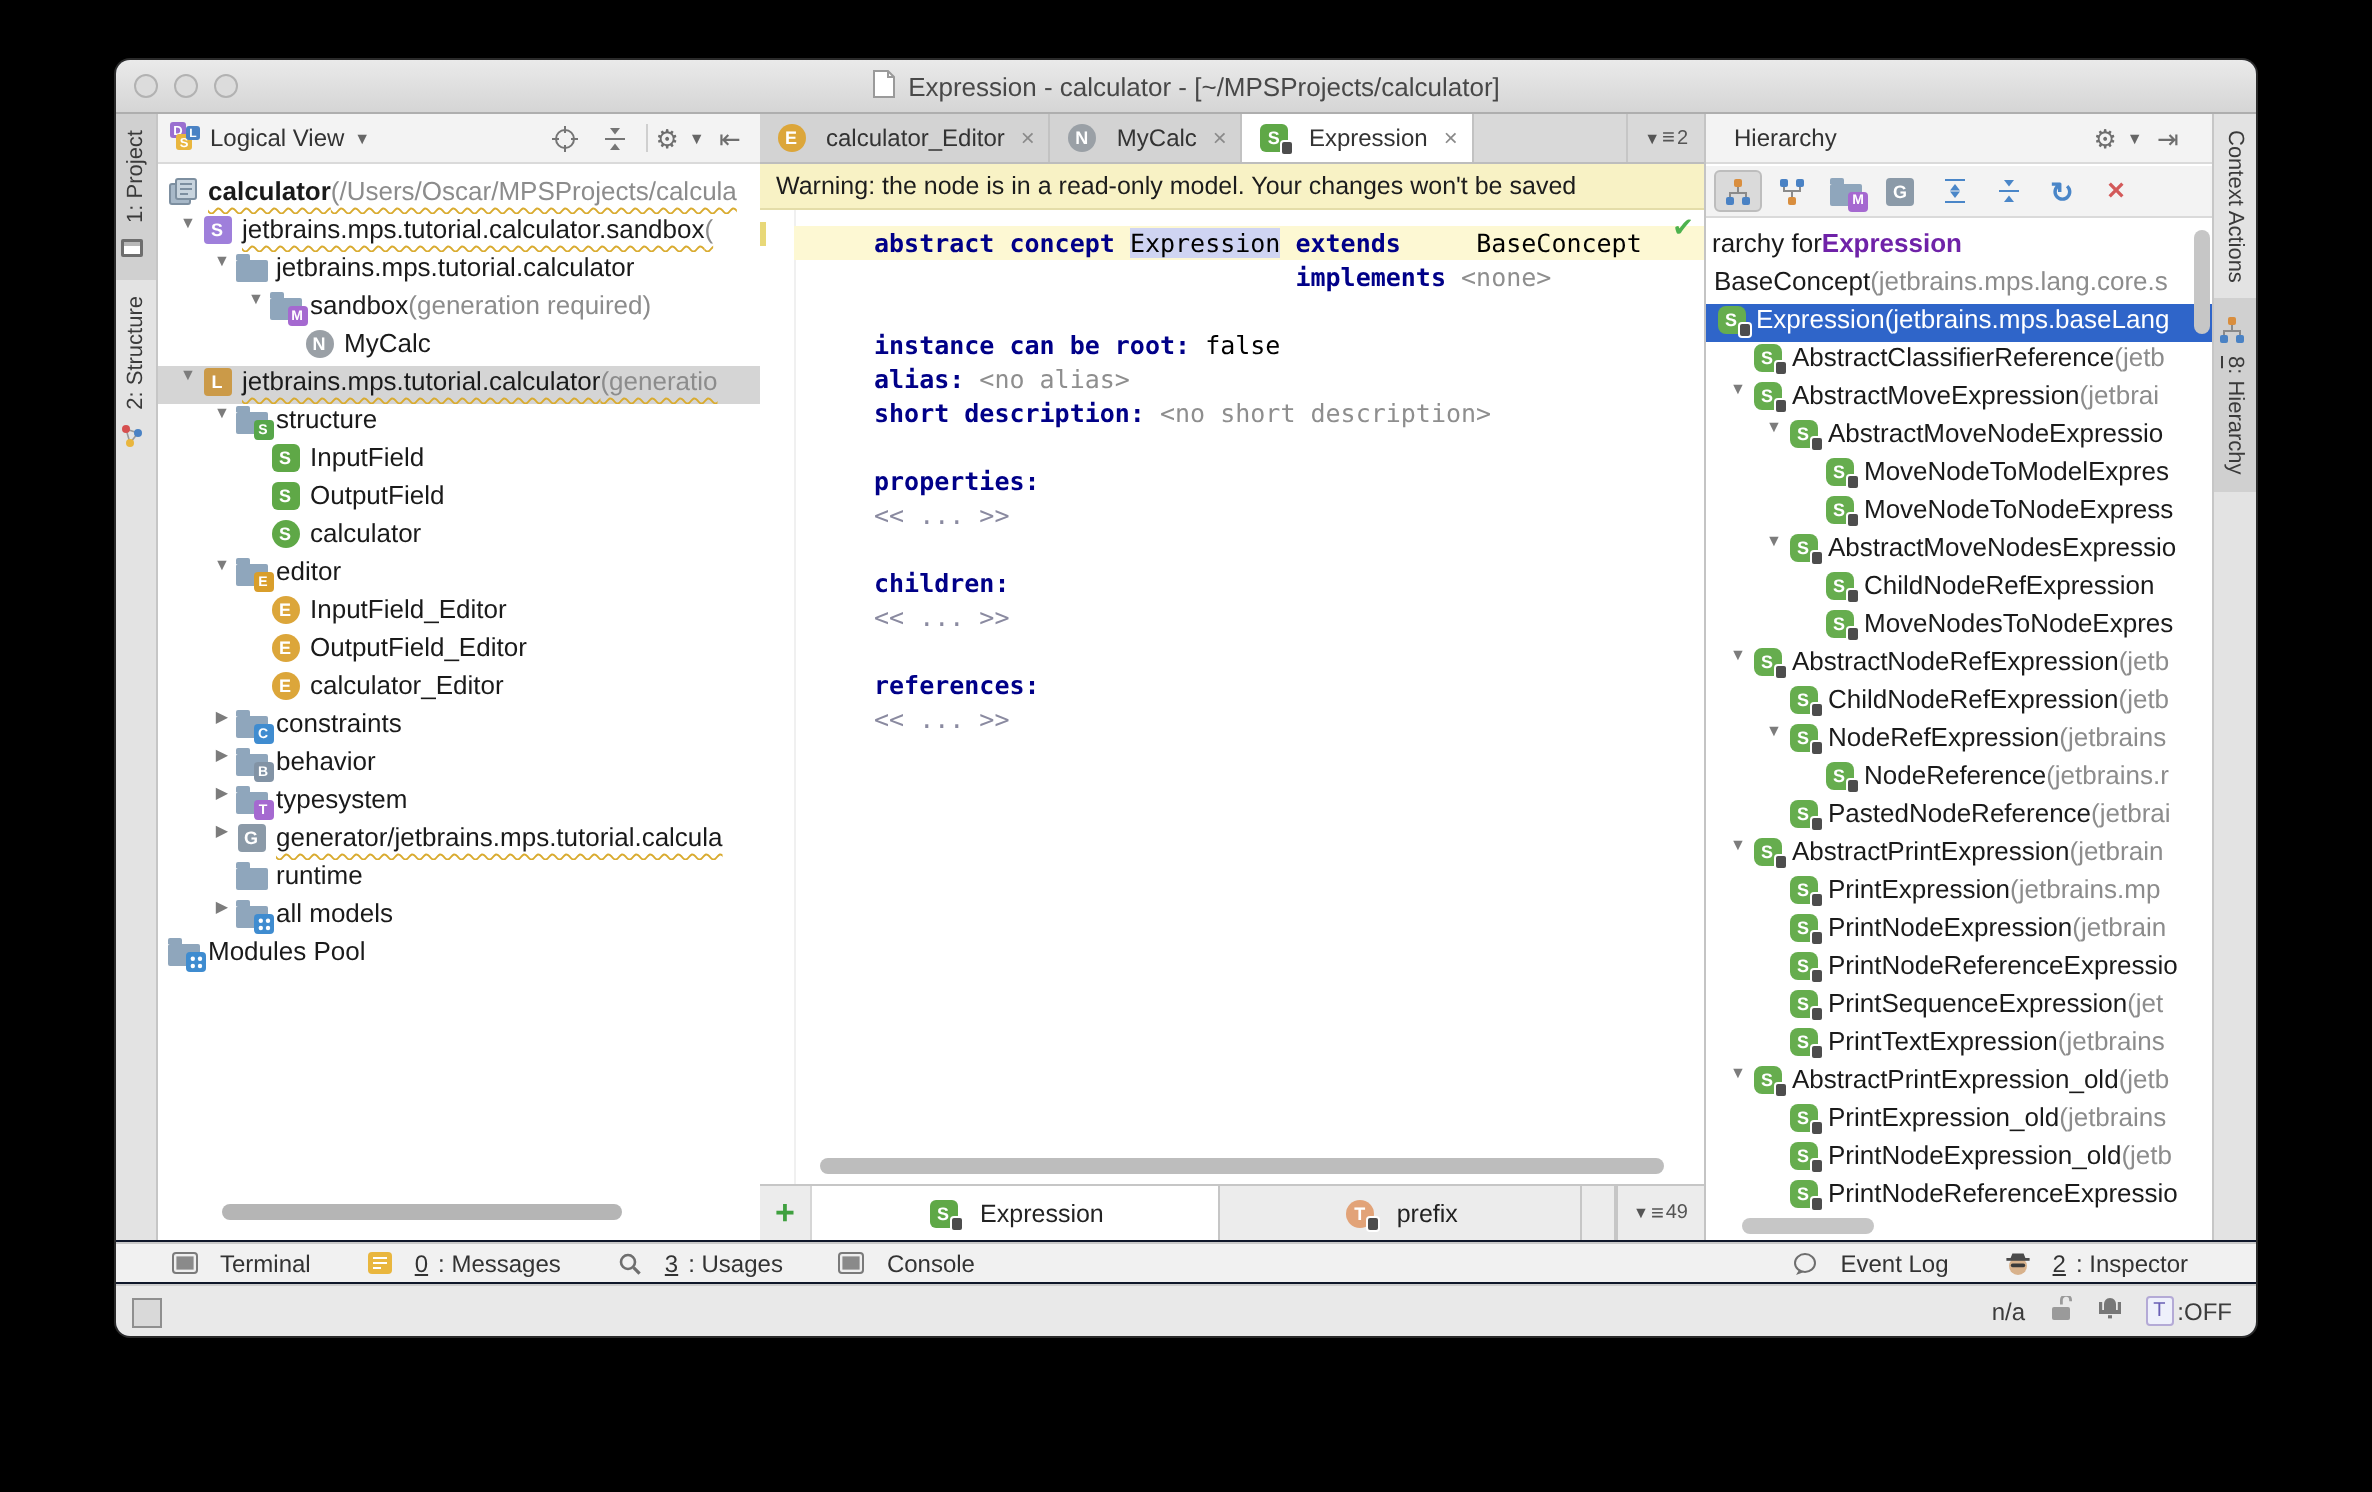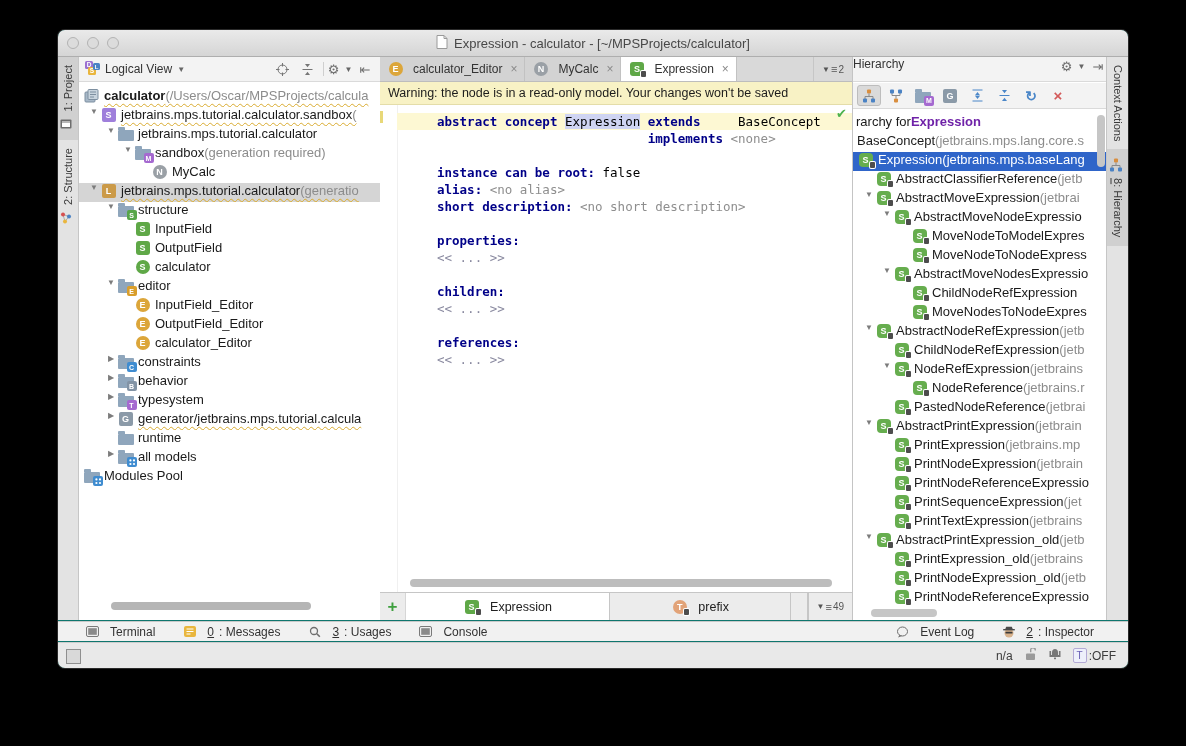--- a/index.html
+++ b/index.html
@@ -1,17 +1,17 @@
 <!DOCTYPE html>
 <html><head>
 <meta charset="utf-8">
 <style>
   html,body{margin:0;padding:0;}
   body{width:1186px;height:746px;background:#000;font-family:"Liberation Sans",sans-serif;position:relative;overflow:hidden;}
-  .window{position:absolute;left:58px;top:30px;width:1070px;height:638px;background:#0f766e;border-radius:7px;overflow:hidden;box-shadow:0 0 0 1px #2a2a2a;}
+  .window{position:absolute;left:58px;top:30px;width:1070px;height:638px;background:#0f172a;border-radius:7px;overflow:hidden;box-shadow:0 0 0 1px #2a2a2a;}
   
   .titlebar{position:absolute;top:0;left:0;right:0;height:26px;background:linear-gradient(#eaeaea,#d5d5d5);border-bottom:1px solid #aeaeae;display:flex;align-items:center;}
   .lights{position:absolute;left:9px;top:7px;display:flex;gap:8px;}
   .light{width:12px;height:12px;border-radius:50%;background:#dcdcdc;border:1px solid #b2b2b2;box-sizing:border-box;}
   .title{margin:0 auto;font-size:13px;color:#484848;display:flex;align-items:center;gap:6px;}
   
   .main{position:absolute;top:27px;left:0;width:1070px;height:563px;background:#ececec;}
   .strip{position:absolute;top:0;bottom:0;background:#e3e3e3;}
   .strip-l{left:0;width:20px;border-right:1px solid #c6c6c6;}
   .strip-r{right:0;width:21px;border-left:1px solid #c6c6c6;}
@@ -69,21 +69,21 @@
   .gr{color:#8e8e8e;}
   .gr2{color:#8a8aa0;}
   .check{position:absolute;top:1px;right:5px;font-size:13px;color:#4db24d;}
   .btabs{position:absolute;left:0;right:0;bottom:0;height:28px;background:#ececec;border-top:1px solid #c6c6c6;display:flex;align-items:stretch;box-sizing:border-box;}
   .plus{width:26px;display:flex;align-items:center;justify-content:center;color:#3fa03f;font-size:17px;font-weight:bold;border-right:1px solid #d6d6d6;}
   .btab{display:flex;align-items:center;justify-content:center;gap:6px;font-size:12.5px;color:#222;border-right:1px solid #c6c6c6;cursor:default;}
   .btab.act{background:#fff;}
   .bstub{width:16px;border-right:1px solid #c6c6c6;}
   
   .hier{position:absolute;left:794px;top:0;bottom:0;width:254px;background:#fff;border-left:1px solid #c4c4c4;}
-  .hhead{position:absolute;top:0;left:0;right:0;height:25px;background:#f3f3f3;border-bottom:1px solid #dadada;display:flex;align-items:flex-start;padding:0 0;font-size:12px;color:#333;box-sizing:border-box;}
+  .hhead{position:absolute;top:0;left:0;right:0;height:25px;background:#f3f3f3;border-bottom:1px solid #dadada;display:flex;align-items:center;padding:0 14px;font-size:12px;color:#333;box-sizing:border-box;}
   .htools{position:absolute;top:26px;left:0;right:0;height:26px;background:#f3f3f3;border-bottom:1px solid #dadada;display:flex;align-items:center;padding-left:4px;gap:3px;box-sizing:border-box;}
   .tbtn{width:24px;height:21px;display:inline-flex;align-items:center;justify-content:center;border-radius:3px;border:1px solid transparent;box-sizing:border-box;}
   .tbtn.on{background:#dadada;border-color:#bdbdbd;}
   .htree{position:absolute;top:53px;left:0;right:0;bottom:0;background:#fff;overflow:hidden;padding-top:4px;}
   .hpfx{color:#1a1a1a;}
   .hname{color:#6f22a8;font-weight:bold;}
   
   .botbar{position:absolute;left:0;right:0;top:591px;height:20px;background:#f1f1f1;border-top:1px solid #c9c9c9;display:flex;align-items:center;font-size:12px;color:#333;box-sizing:border-box;}
   .bbtn{display:flex;align-items:center;gap:5px;margin-left:26px;cursor:default;}
   .bright{margin-left:auto;display:flex;gap:26px;margin-right:34px;}

